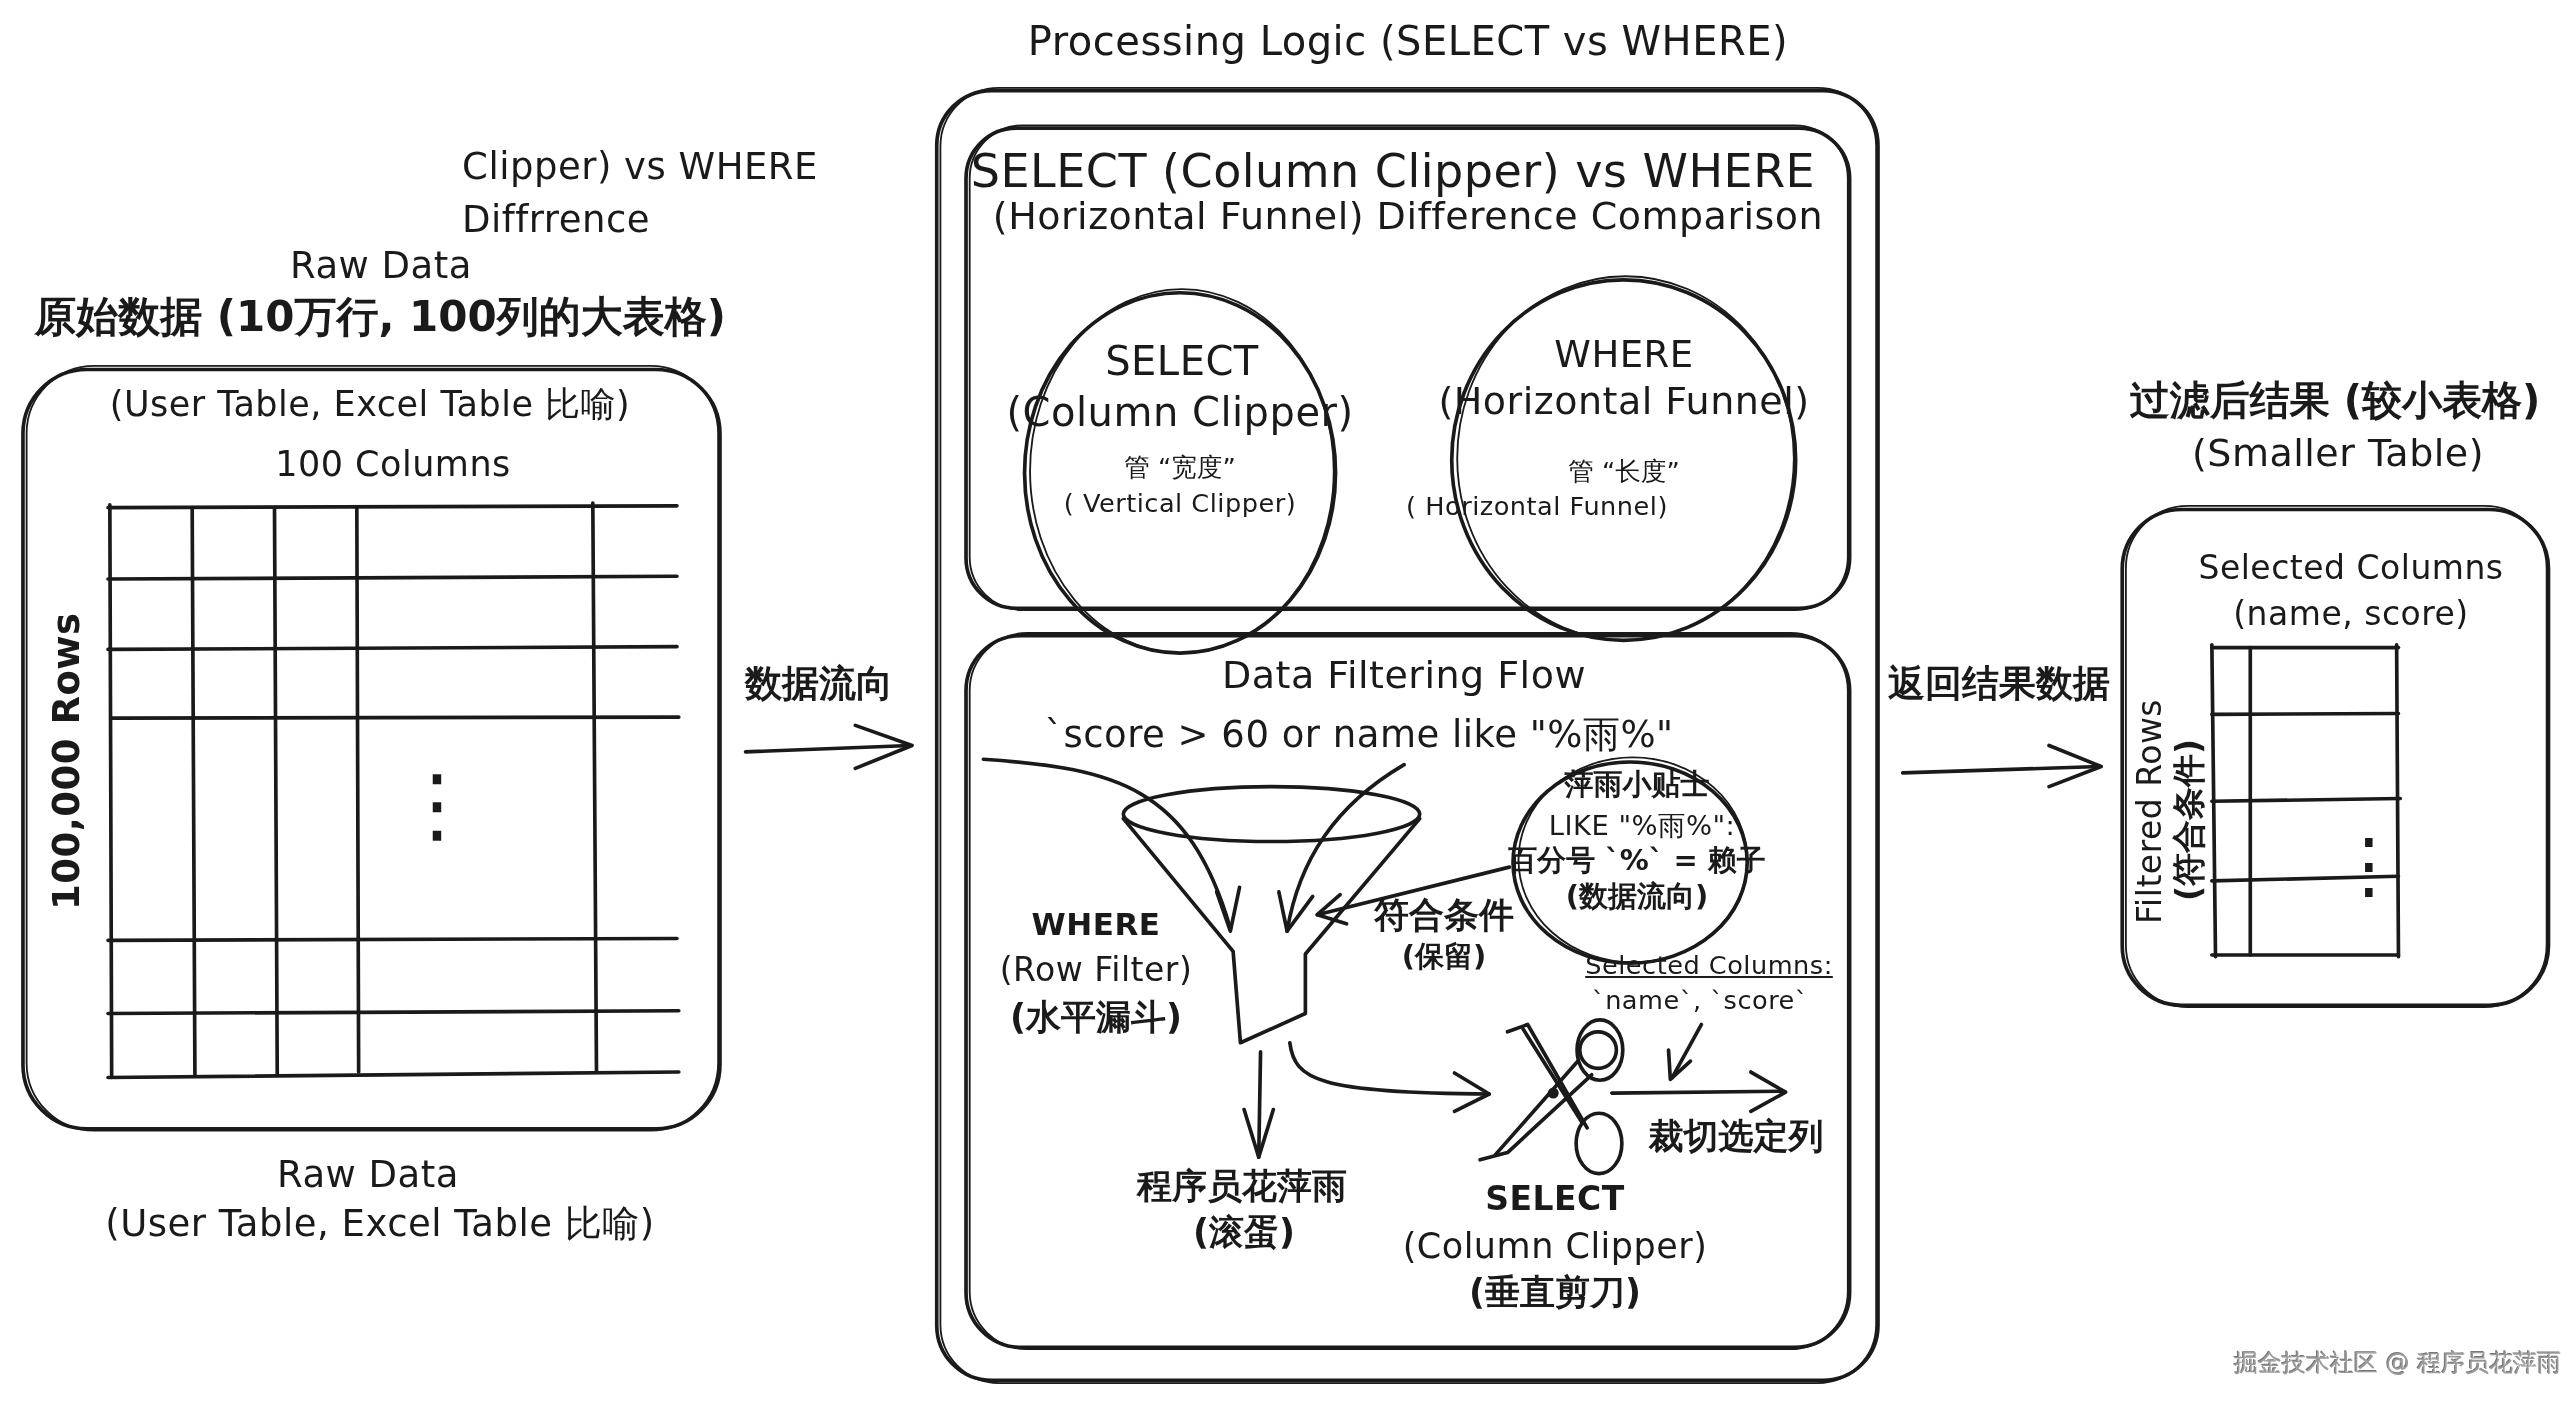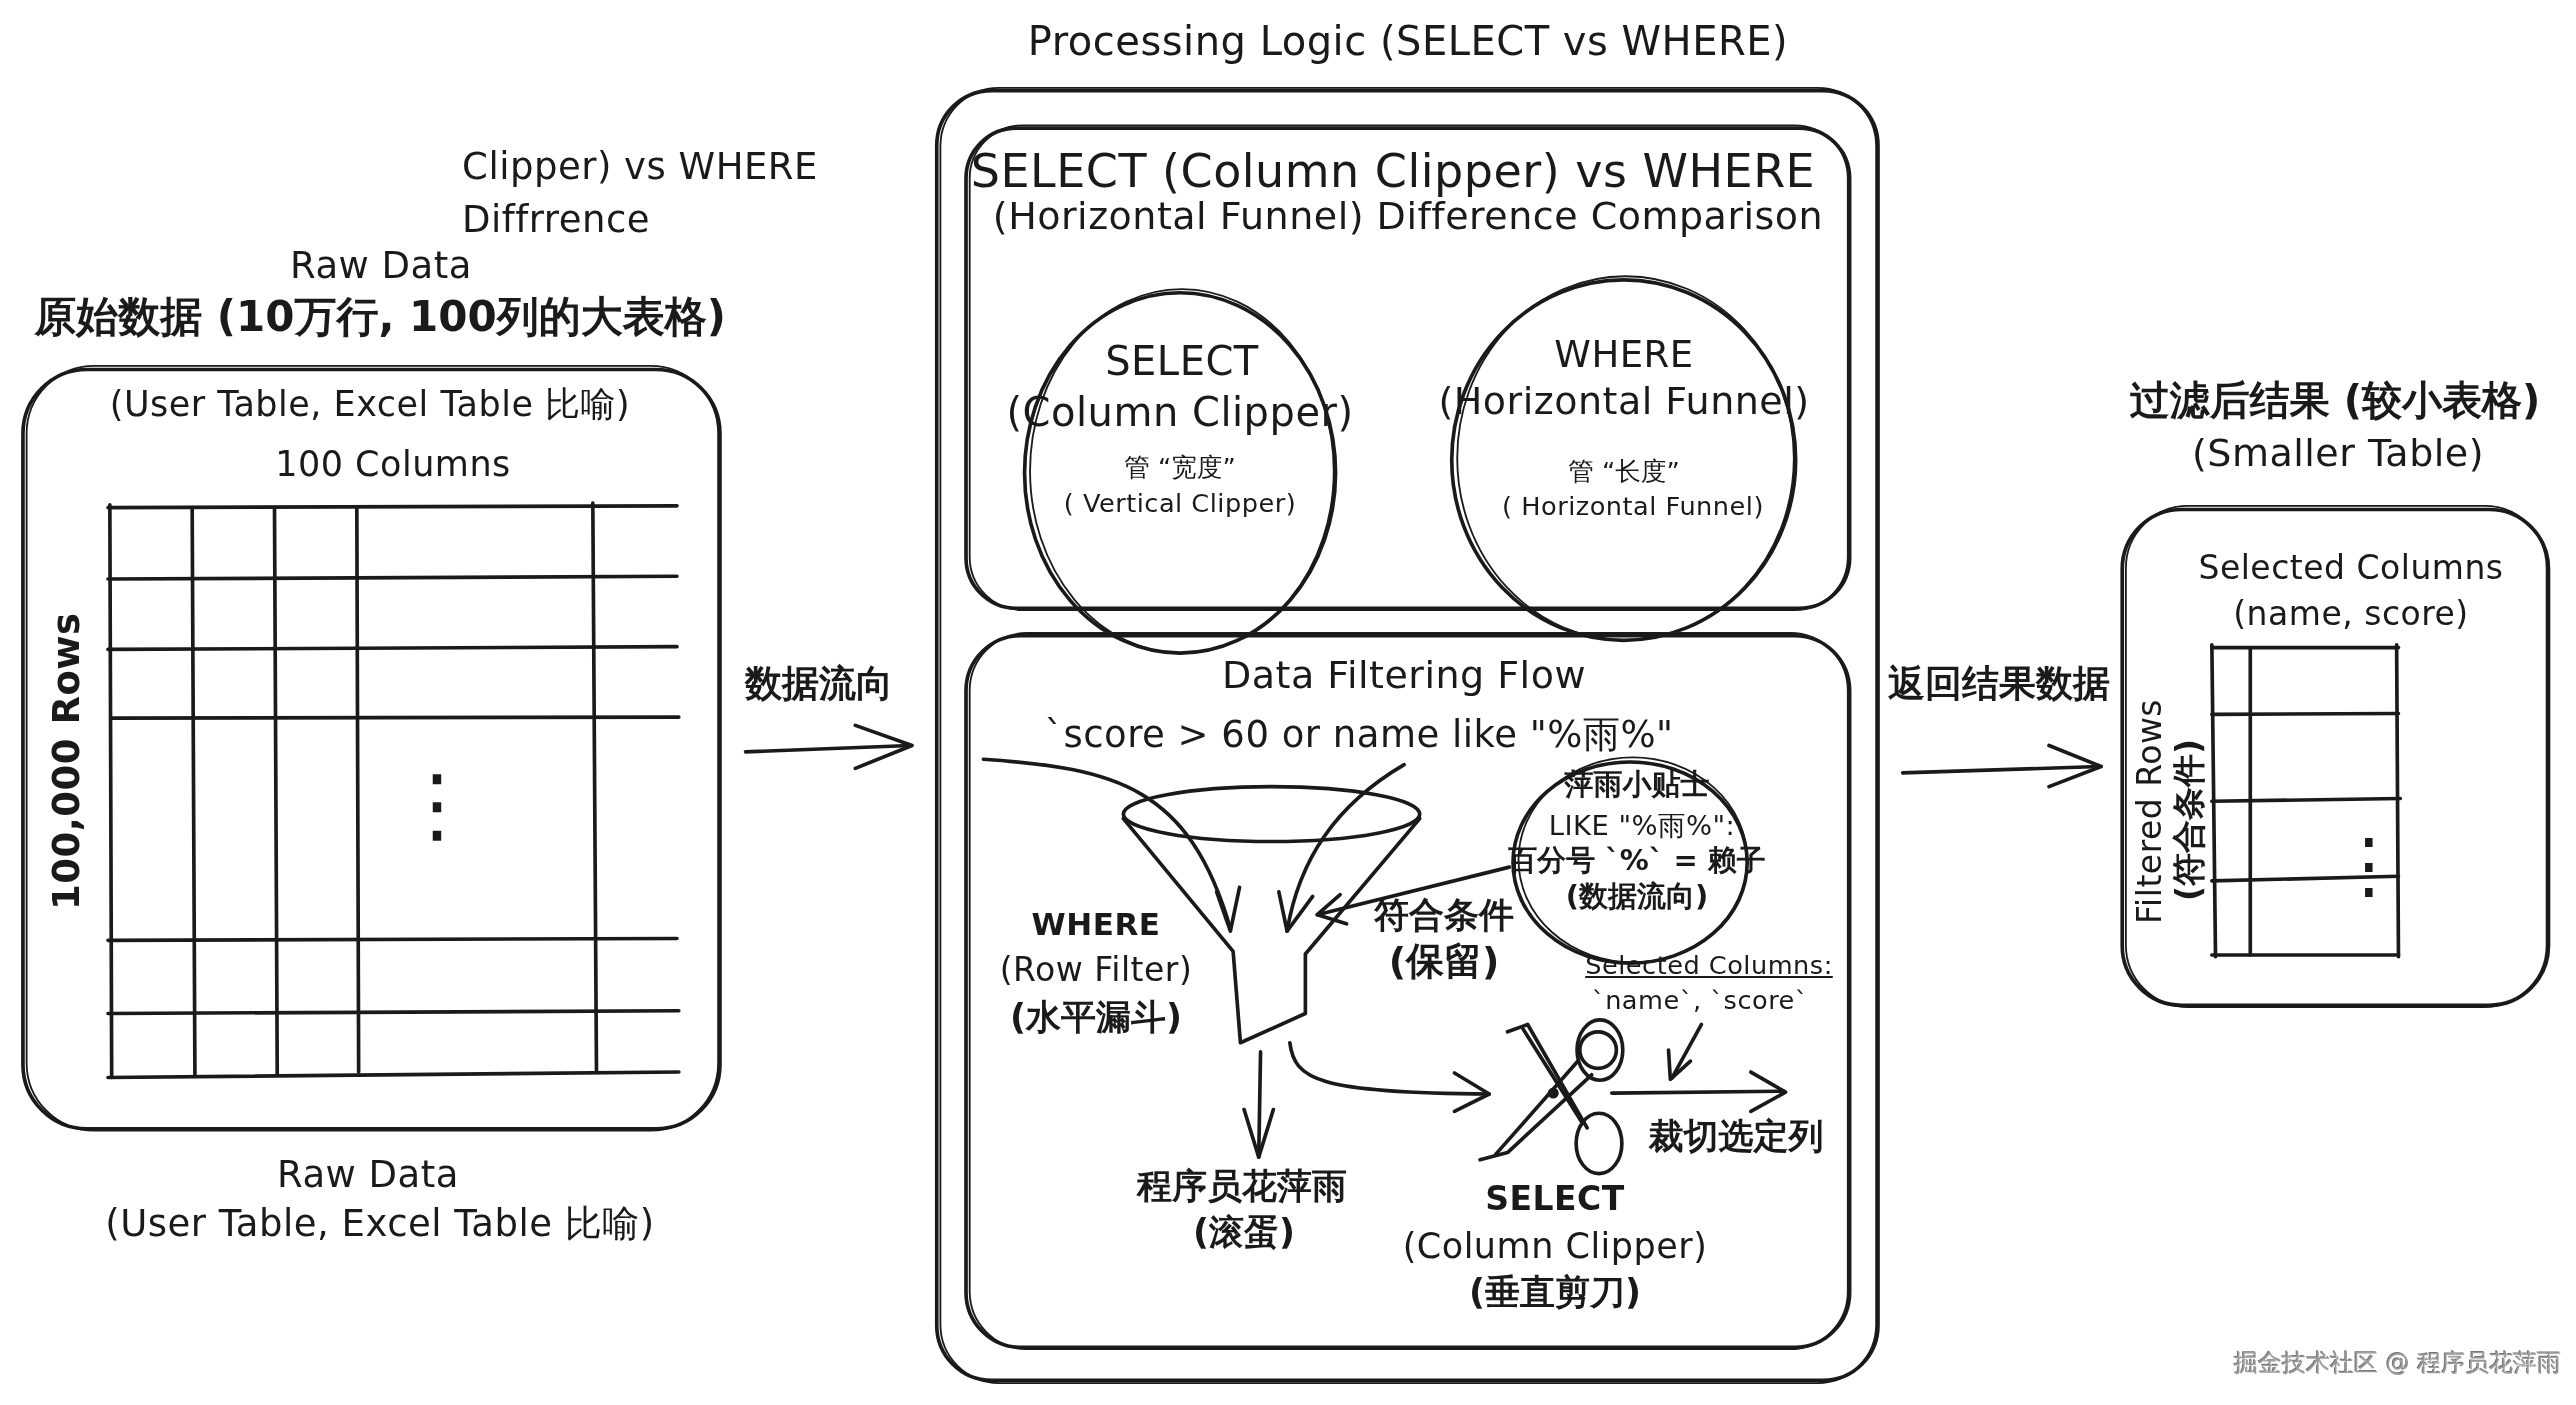--- a/index.html
+++ b/index.html
@@ -152,36 +152,36 @@
 <div class="t c hand" style="left:1408px; top:195px; font-size:38px;">(Horizontal Funnel) Difference Comparison</div>
 
 <div class="t c hand" style="left:1182px; top:338px; font-size:40px;">SELECT</div>
 <div class="t c hand" style="left:1180px; top:389px; font-size:40px;">(Column Clipper)</div>
 <div class="t c cjk" style="left:1180px; top:453px; font-size:25.6px; font-weight:normal;">管 “宽度”</div>
 <div class="t c hand" style="left:1180px; top:489px; font-size:25.6px;">( Vertical Clipper)</div>
 
 <div class="t c hand" style="left:1624px; top:334px; font-size:37px;">WHERE</div>
 <div class="t c hand" style="left:1624px; top:380px; font-size:38px;">(Horizontal Funnel)</div>
 <div class="t c cjk" style="left:1624px; top:457px; font-size:25.6px; font-weight:normal;">管 “长度”</div>
-<div class="t c hand" style="left:1633px; top:492px; font-size:25.6px;">( Horizontal Funnel)</div>
+<div class="t c hand" style="left:1537px; top:492px; font-size:25.6px;">( Horizontal Funnel)</div>
 
 <div class="t c hand" style="left:1404px; top:654px; font-size:38px;">Data Filtering Flow</div>
 <div class="t c hand" style="left:1315px; top:714px; font-size:37px;margin-left:44px;">`score &gt; 60 or name like "%雨%"</div>
 
 <div class="t c cjk" style="left:1637px; top:768px; font-size:29px;">萍雨小贴士</div>
 <div class="t c hand" style="left:1642px; top:810px; font-size:27.4px;">LIKE "%雨%":</div>
 <div class="t c cjk" style="left:1637px; top:844px; font-size:29px;">百分号 `%` = 赖子</div>
 <div class="t c cjk" style="left:1637px; top:880px; font-size:29px;">(数据流向)</div>
 
 <div class="t c hand" style="left:1096px; top:907px; font-size:31px; font-weight:bold;">WHERE</div>
 <div class="t c hand" style="left:1096px; top:951px; font-size:33px;">(Row Filter)</div>
 <div class="t c cjk" style="left:1096px; top:997px; font-size:35px;">(水平漏斗)</div>
 
 <div class="t c cjk" style="left:1444px; top:895px; font-size:35px;">符合条件</div>
-<div class="t c cjk" style="left:1444px; top:940px; font-size:38px;">(保留)</div>
+<div class="t c cjk" style="left:1444px; top:940px; font-size:29px;">(保留)</div>
 
 <div class="t c cjk" style="left:1242px; top:1166px; font-size:35px;">程序员花萍雨</div>
 <div class="t c cjk" style="left:1244px; top:1212px; font-size:35px;">(滚蛋)</div>
 
 <div class="t c hand" style="left:1709px; top:951px; font-size:25.6px;text-decoration:underline;">Selected Columns:</div>
 <div class="t c hand" style="left:1700px; top:986px; font-size:25.6px;">`name`, `score`</div>
 
 <div class="t c cjk" style="left:1736px; top:1116px; font-size:35px;">裁切选定列</div>
 
 <div class="t c hand" style="left:1555px; top:1180px; font-size:33px; font-weight:bold;">SELECT</div>

